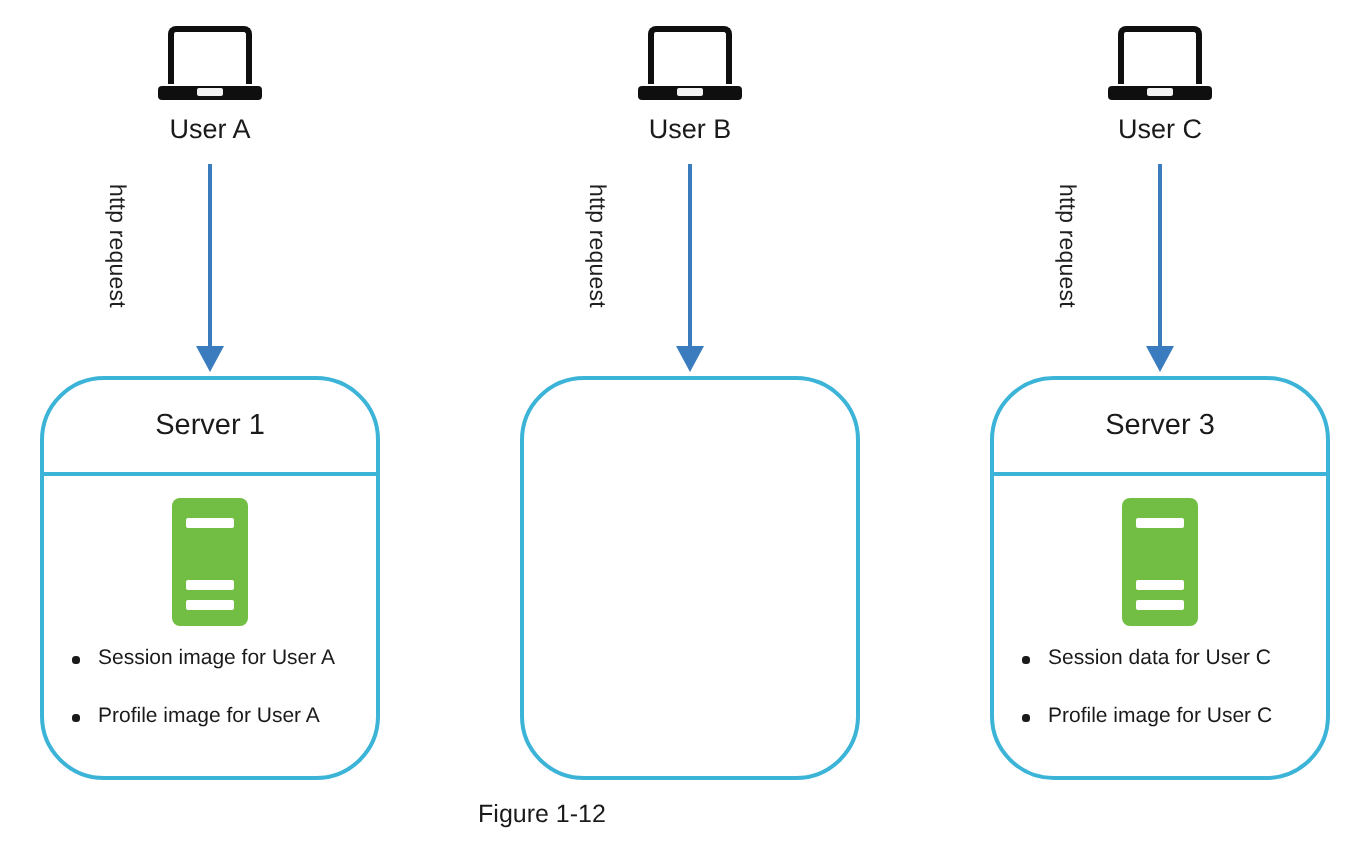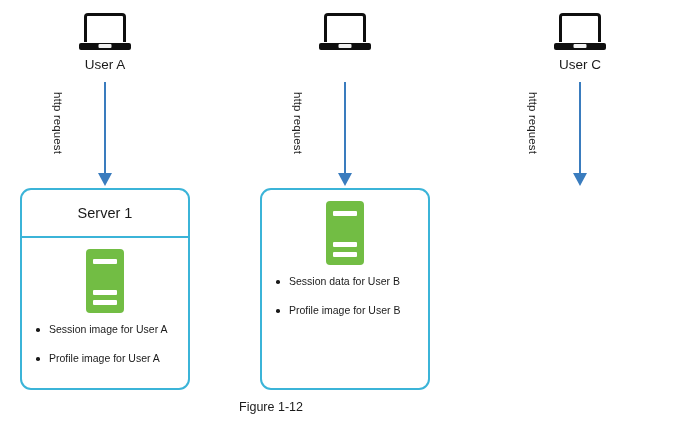--- a/index.html
+++ b/index.html
@@ -116,21 +116,21 @@
   
   .server-box {
     position: absolute;
     top: 188px;
     left: 50%;
     margin-left: -85px;
     width: 170px;
     height: 202px;
     box-sizing: border-box;
     border: 2px solid #3bb4d8;
-    border-radius: 11px;
+    border-radius: 32px;
     background: #ffffff;
   }
   .server-header {
     position: relative;
     height: 48px;
     box-sizing: border-box;
     border-bottom: 2px solid #3bb4d8;
     display: flex;
     align-items: center;
     justify-content: center;
@@ -242,49 +242,55 @@
       </div>
     </div>
   </div>
 
   <div class="column" id="col-1">
     <div class="laptop">
       <div class="laptop-screen"></div>
       <div class="laptop-base"></div>
       <div class="laptop-notch"></div>
     </div>
+    <div class="user-label">User B</div>
 
     <div class="arrow"></div>
     <div class="arrow-head"></div>
     <div class="arrow-label">http request</div>
 
     <div class="server-box">
+    </div>
+  </div>
+
+  <div class="column" id="col-2">
+    <div class="laptop">
+      <div class="laptop-screen"></div>
+      <div class="laptop-base"></div>
+      <div class="laptop-notch"></div>
+    </div>
+    <div class="user-label">User C</div>
+
+    <div class="arrow"></div>
+    <div class="arrow-head"></div>
+    <div class="arrow-label">http request</div>
+
+    <div class="server-box">
+      <div class="server-header">
+        <span class="server-title">Server 3</span>
+      </div>
       <div class="server-body">
         <div class="server-icon">
           <span class="bar b1"></span>
           <span class="bar b2"></span>
           <span class="bar b3"></span>
         </div>
         <ul class="bullets">
-          <li>Session data for User B</li>
-          <li>Profile image for User B</li>
+          <li>Session data for User C</li>
+          <li>Profile image for User C</li>
         </ul>
       </div>
     </div>
   </div>
 
-  <div class="column" id="col-2">
-    <div class="laptop">
-      <div class="laptop-screen"></div>
-      <div class="laptop-base"></div>
-      <div class="laptop-notch"></div>
-    </div>
-    <div class="user-label">User C</div>
-
-    <div class="arrow"></div>
-    <div class="arrow-head"></div>
-    <div class="arrow-label">http request</div>
-
-  </div>
-
   <div class="figure-caption">Figure 1-12</div>
 
 </div>
 
 </body></html>

